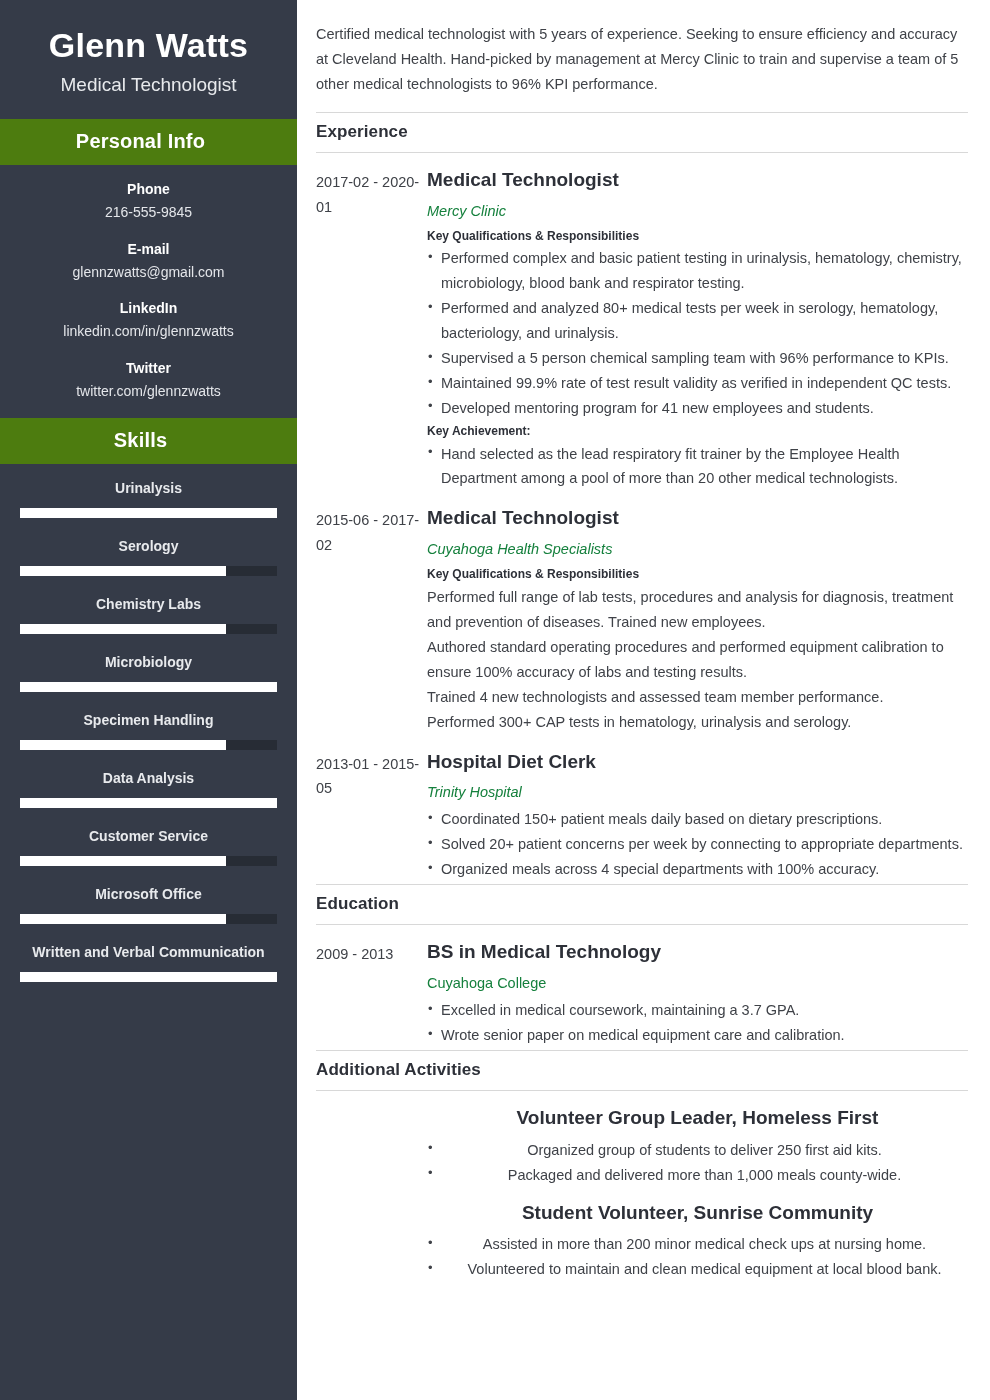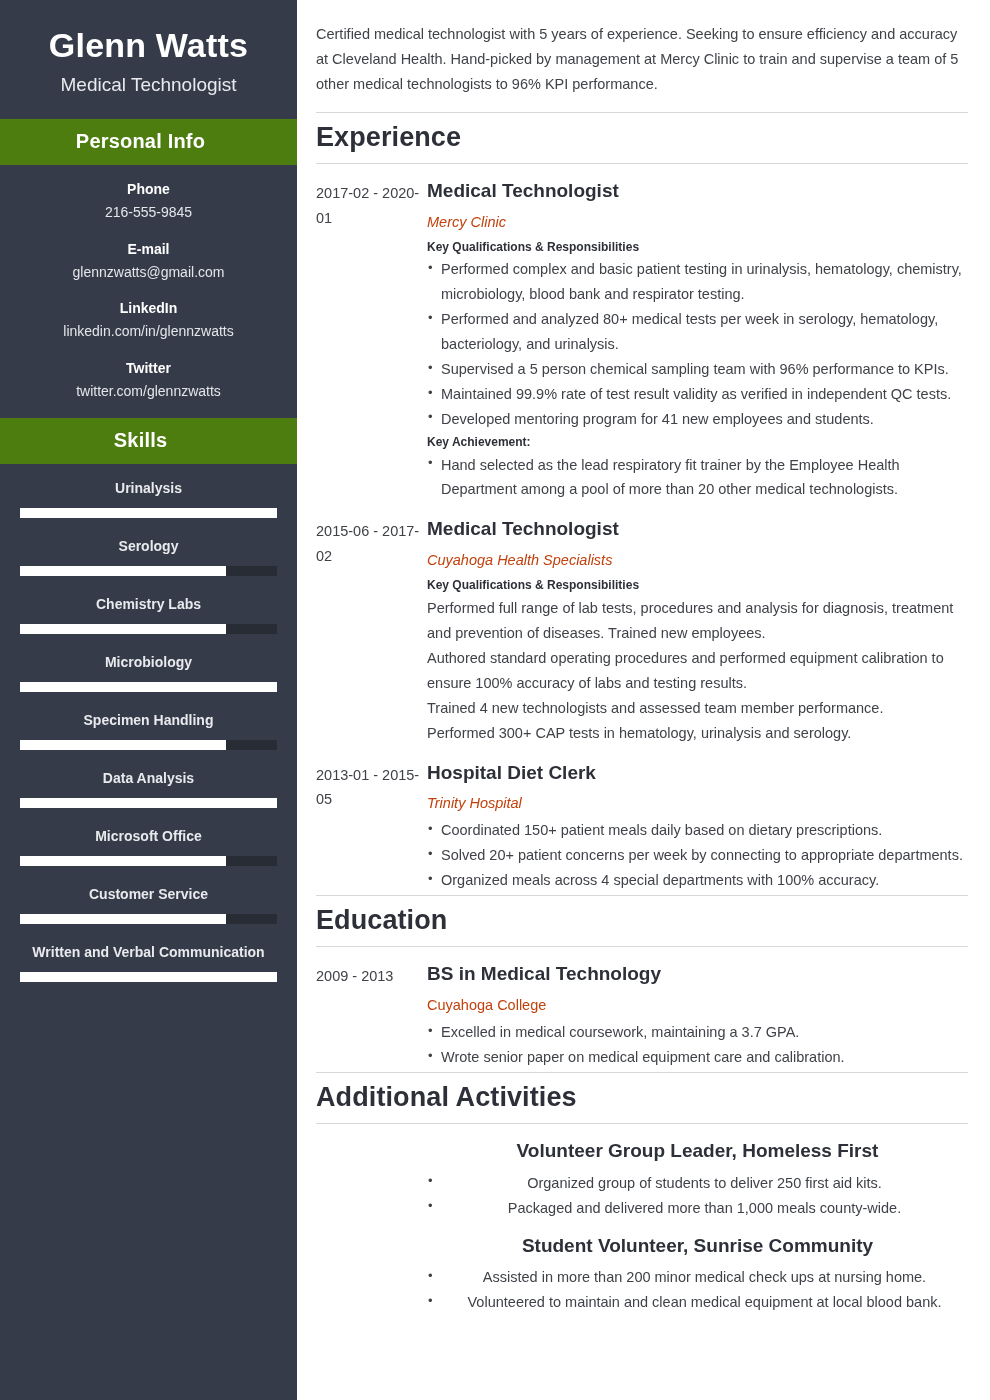--- a/index.html
+++ b/index.html
@@ -106,21 +106,21 @@
   .summary {
     font-size: 14.5px;
     line-height: 1.72;
     color: #3f4248;
     margin-bottom: 15px;
   }
 
   .section { margin-bottom: 2px; }
 
   .section-title {
-    font-size: 27px;
+    font-size: 17px;
     font-weight: bold;
     color: #2d3038;
     padding: 9px 0 10px 0;
     border-top: 1px solid #d8d8d8;
     border-bottom: 1px solid #d8d8d8;
     letter-spacing: 0.1px;
   }
 
   .entry {
     display: flex;
@@ -140,21 +140,21 @@
   .entry-title {
     font-size: 19px;
     font-weight: bold;
     color: #2d3038;
     line-height: 1.3;
     margin-bottom: 7px;
   }
   .entry-org {
     font-size: 14.5px;
     font-style: italic;
-    color: #c2410c;
+    color: #15803d;
     line-height: 1.6;
     margin-bottom: 3px;
   }
   .entry-org.plain { font-style: normal; }
 
   .entry-subhead {
     font-size: 12px;
     font-weight: bold;
     color: #2d3038;
     line-height: 1.72;
@@ -253,27 +253,27 @@
             <div class="skill-fill" style="width: 80%;"></div>
           </div>
         </div>
         <div class="skill-row">
           <div class="skill-name">Data Analysis</div>
           <div class="skill-track">
             <div class="skill-fill" style="width: 100%;"></div>
           </div>
         </div>
         <div class="skill-row">
+          <div class="skill-name">Customer Service</div>
+          <div class="skill-track">
+            <div class="skill-fill" style="width: 80%;"></div>
+          </div>
+        </div>
+        <div class="skill-row">
           <div class="skill-name">Microsoft Office</div>
-          <div class="skill-track">
-            <div class="skill-fill" style="width: 80%;"></div>
-          </div>
-        </div>
-        <div class="skill-row">
-          <div class="skill-name">Customer Service</div>
           <div class="skill-track">
             <div class="skill-fill" style="width: 80%;"></div>
           </div>
         </div>
         <div class="skill-row">
           <div class="skill-name">Written and Verbal Communication</div>
           <div class="skill-track">
             <div class="skill-fill" style="width: 100%;"></div>
           </div>
         </div>

